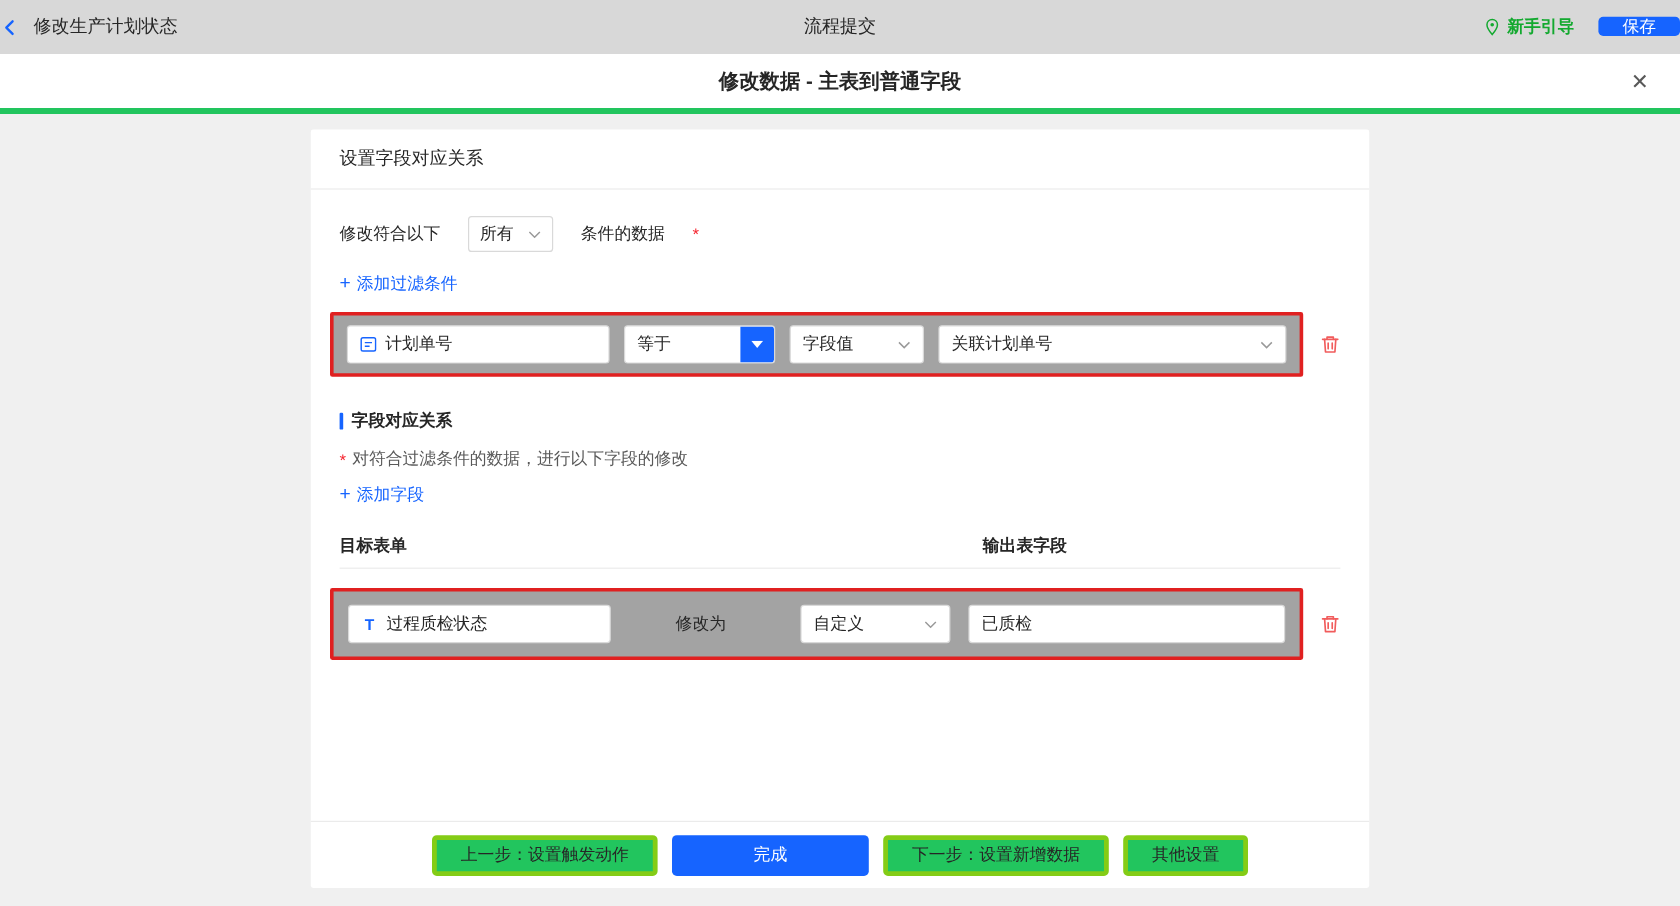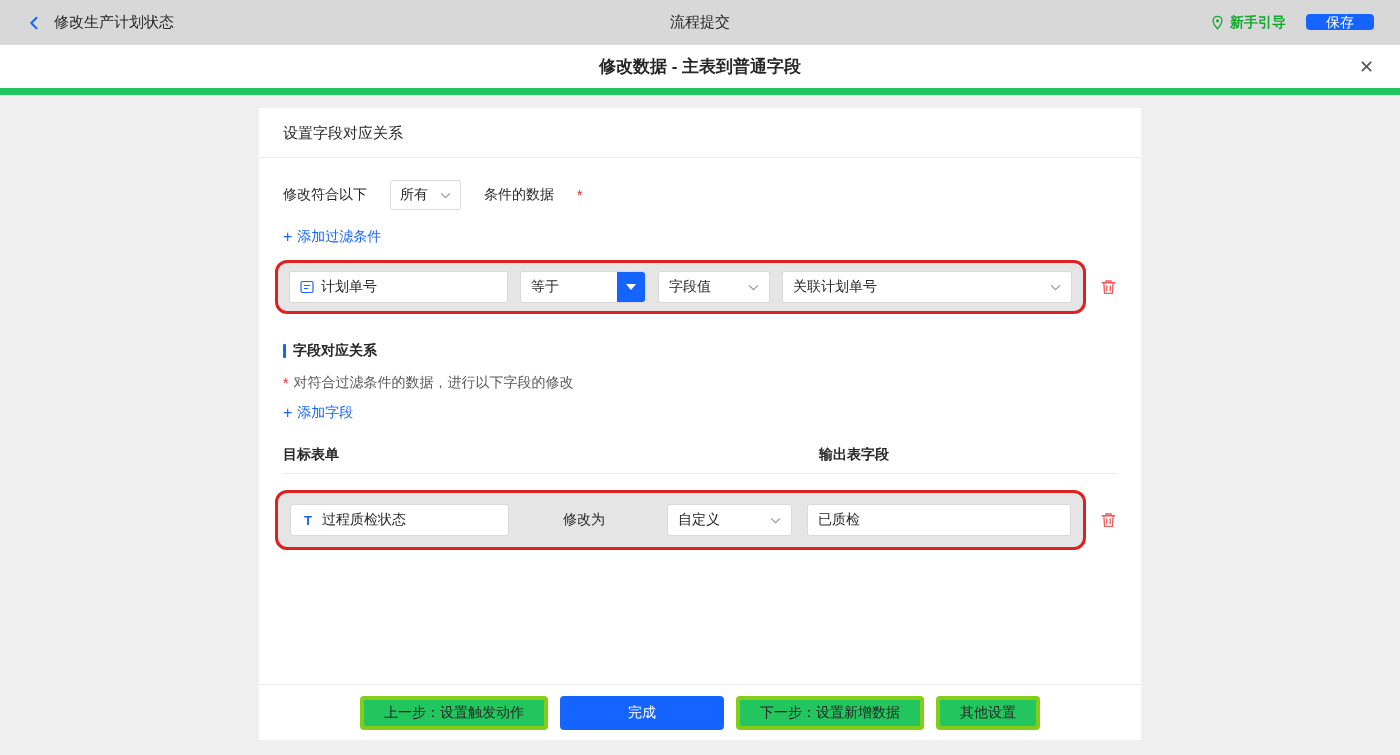--- a/index.html
+++ b/index.html
@@ -3,43 +3,43 @@
 <meta charset="utf-8">
 <style>
   * { box-sizing: border-box; }
   html,body { margin:0; padding:0; }
   body {
     width:1400px; height:755px; overflow:hidden;
     font-family:"Liberation Sans","DejaVu Sans",sans-serif;
     font-size:14px; color:#262626; background:#f0f0f0;
   }
   
-  .topbar { height:45px; background:#d8d8d8; display:flex; align-items:center; padding:0 26px; position:relative; }
+  .topbar { height:45px; background:#d8d8d8; display:flex; align-items:center; padding:0 0; position:relative; }
   .topbar-left { display:flex; align-items:center; gap:10px; font-size:15px; color:#262626; z-index:1; }
   .back-icon { display:flex; align-items:center; cursor:pointer; }
   .topbar-center { position:absolute; left:0; right:0; text-align:center; font-size:15px; color:#262626; }
   .topbar-right { margin-left:auto; display:flex; gap:20px; z-index:1; }
   .guide { display:flex; align-items:center; gap:5px; color:#13a92f; font-size:14px; font-weight:bold; cursor:pointer; }
   .save-btn { background:#1664ff; color:#fff; border:none; border-radius:4px; height:16px; padding:0 20px; font-size:14px; cursor:pointer; font-family:inherit; }
   
-  .dialog-header { height:50px; background:#fff; position:relative; display:flex; align-items:center; justify-content:center; font-size:17px; font-weight:bold; color:#262626; border-bottom:7px solid #22c55e; }
+  .dialog-header { height:50px; background:#fff; position:relative; display:flex; align-items:center; justify-content:center; font-size:17px; font-weight:bold; color:#262626; border-bottom:5px solid #22c55e; }
   .close-btn { position:absolute; right:26px; top:50%; transform:translateY(-50%); font-size:18px; color:#595959; cursor:pointer; font-weight:normal; line-height:1; }
   
   .main { height:659px; padding-top:13px; }
   .card { width:882px; height:632px; margin:0 auto; background:#fff; border-radius:2px; display:flex; flex-direction:column; }
   .card-header { flex:none; padding:0 24px; height:50px; line-height:50px; font-size:15px; color:#262626; border-bottom:1px solid #ebebeb; }
   .card-content { flex:none; padding:0 24px; }
   .section-title { display:flex; align-items:center; font-size:14px; font-weight:bold; color:#262626; margin-top:32px; }
   .blue-bar { width:3px; height:14px; background:#1664ff; border-radius:1px; margin-right:7px; }
   .cond-line { display:flex; align-items:center; margin-top:22px; gap:23px; }
   .req { color:#f5222d; }
   .add-link { display:inline-flex; align-items:center; gap:5px; color:#1664ff; margin-top:18px; cursor:pointer; }
   .plus { font-size:16px; line-height:1; }
   .cond-row { display:flex; align-items:center; margin-top:14px; }
-  .annotated-group { flex:1; display:flex; align-items:center; background:#e5e5e5; border:3px solid #e02020; border-radius:12px; padding:8px 11px; margin-left:-8px; gap:12px; }
+  .annotated-group { flex:1; display:flex; align-items:center; background:#a3a3a3; border:3px solid #e02020; border-radius:2px; padding:8px 11px; margin-left:-8px; gap:12px; }
   .map-group { gap:0; padding:11px 12px; }
   .trash { margin-left:14px; display:flex; cursor:pointer; flex:none; }
   .field-box { background:#fff; border:1px solid #d9d9d9; border-radius:3px; height:32px; display:flex; align-items:center; padding:0 10px; font-size:14px; color:#262626; cursor:pointer; }
   .w-field { width:219px; flex:none; }
   .w-op { width:126px; flex:none; padding-right:0; overflow:hidden; }
   .op-blue { margin-left:auto; width:28px; align-self:stretch; background:#1664ff; display:flex; align-items:center; justify-content:center; border-radius:0 2px 2px 0; }
   .w-vt { width:112px; flex:none; }
   .w-custom { width:125px; flex:none; }
   .grow { flex:1; }
   .caret { margin-left:auto; display:flex; padding-left:8px; }

